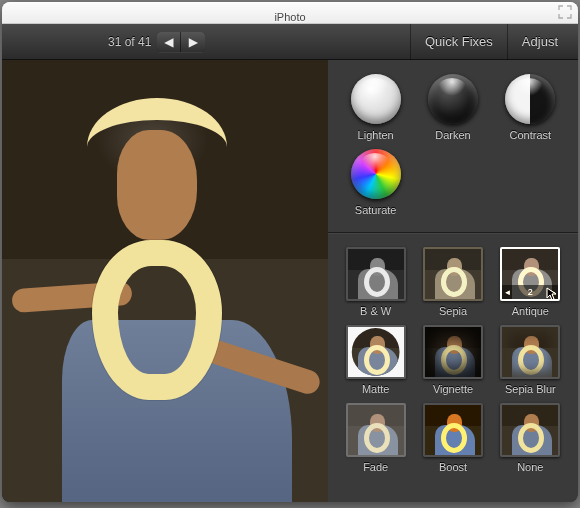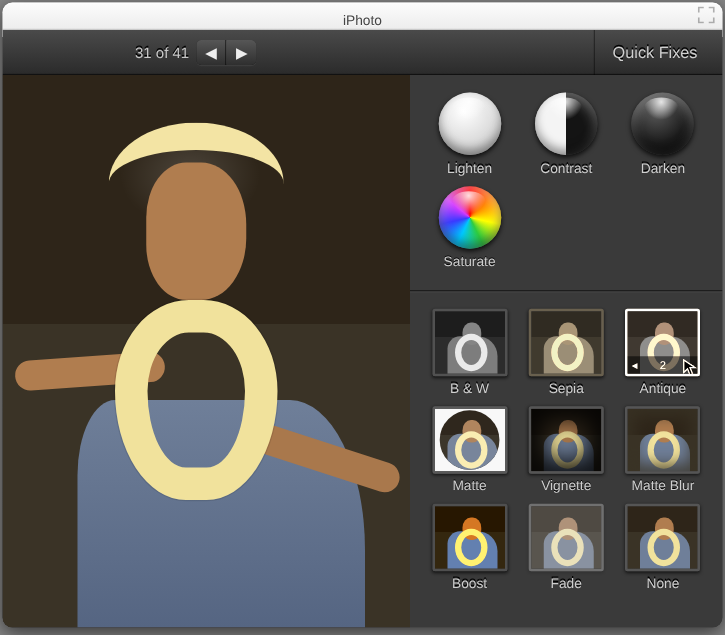--- a/index.html
+++ b/index.html
@@ -156,20 +156,23 @@
         </div>
       <div class="nav-btn">
           <span>▶</span>
         </div>
     </div>
     <div class="spacer"></div>
     <div class="tabs" id="tabs">
         <div class="tab">
           <span>Quick Fixes</span>
         </div>
+        <div class="tab">
+          <span>Adjust</span>
+        </div>
       </div>
   </div>
 
   <div class="content">
     <div class="photo-pane">
       <div class="photo-bg"></div>
       <div class="body-shape"></div>
       <div class="arm-l"></div>
         <div class="arm-r"></div>
       <div class="face"></div>
@@ -177,26 +180,26 @@
       <div class="haku"></div>
     </div>
 
     <div class="sidebar">
       <div class="fx-grid" id="orbs">
           <div class="fx-cell">
             <div class="orb" style="background: radial-gradient(circle at 40% 30%, rgb(255, 255, 255), rgb(216, 216, 216) 60%, rgb(185, 185, 185));"></div>
             <span class="fx-label">Lighten</span>
           </div>
           <div class="fx-cell">
+            <div class="orb" style="background: radial-gradient(circle at 40% 30%, rgb(90, 90, 90), rgb(27, 27, 27) 55%, rgb(0, 0, 0));"></div>
+            <span class="fx-label">Darken</span>
+          </div>
+          <div class="fx-cell">
             <div class="orb" style="background: linear-gradient(90deg, rgb(244, 244, 244) 0px, rgb(244, 244, 244) 50%, rgb(20, 20, 20) 50%, rgb(20, 20, 20) 100%);"></div>
             <span class="fx-label">Contrast</span>
-          </div>
-          <div class="fx-cell">
-            <div class="orb" style="background: radial-gradient(circle at 40% 30%, rgb(90, 90, 90), rgb(27, 27, 27) 55%, rgb(0, 0, 0));"></div>
-            <span class="fx-label">Darken</span>
           </div>
           <div class="fx-cell">
             <div class="orb" style="background: conic-gradient(red, rgb(255, 138, 0), yellow, rgb(46, 204, 64), rgb(0, 200, 255), rgb(58, 58, 255), rgb(214, 58, 255), red);"></div>
             <span class="fx-label">Saturate</span>
           </div>
         </div>
       <div class="divider"></div>
       <div class="fx-grid" id="thumbs">
           <div class="thumb-cell">
             <div class="thumb f-bw">
@@ -263,43 +266,43 @@
           </div>
           <div class="thumb-cell">
             <div class="thumb f-edgeblur">
               <div class="mini">
                 <div class="mb"></div>
                 <div class="mbody"></div>
                 <div class="mface"></div>
                 <div class="mlei"></div>
               </div>
             </div>
-            <span class="fx-label">Matte Blur</span>
+            <span class="fx-label">Sepia Blur</span>
+          </div>
+          <div class="thumb-cell">
+            <div class="thumb f-fade">
+              <div class="mini">
+                <div class="mb"></div>
+                <div class="mbody"></div>
+                <div class="mface"></div>
+                <div class="mlei"></div>
+              </div>
+            </div>
+            <span class="fx-label">Fade</span>
           </div>
           <div class="thumb-cell">
             <div class="thumb f-boost">
               <div class="mini">
                 <div class="mb"></div>
                 <div class="mbody"></div>
                 <div class="mface"></div>
                 <div class="mlei"></div>
               </div>
             </div>
             <span class="fx-label">Boost</span>
-          </div>
-          <div class="thumb-cell">
-            <div class="thumb f-fade">
-              <div class="mini">
-                <div class="mb"></div>
-                <div class="mbody"></div>
-                <div class="mface"></div>
-                <div class="mlei"></div>
-              </div>
-            </div>
-            <span class="fx-label">Fade</span>
           </div>
           <div class="thumb-cell">
             <div class="thumb ">
               <div class="mini">
                 <div class="mb"></div>
                 <div class="mbody"></div>
                 <div class="mface"></div>
                 <div class="mlei"></div>
               </div>
             </div>

